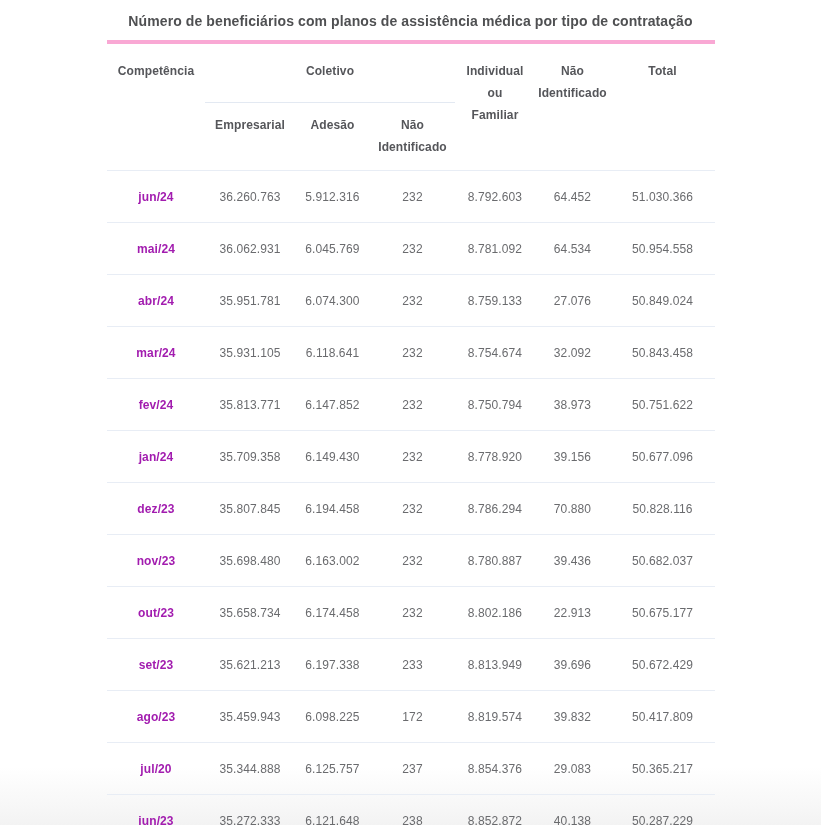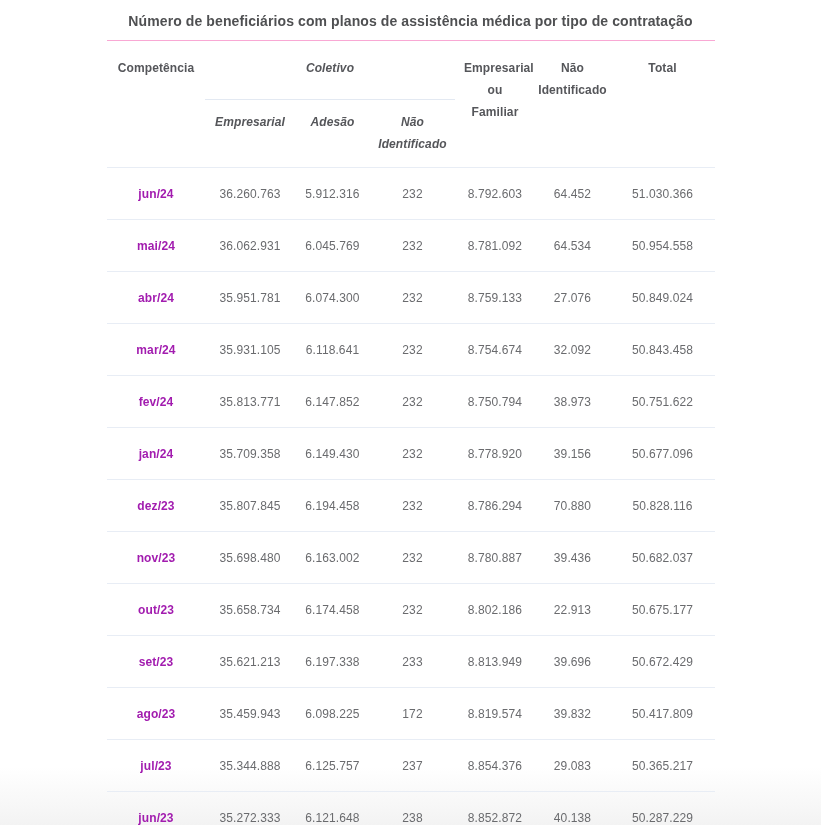--- a/index.html
+++ b/index.html
@@ -24,29 +24,28 @@
     table-layout:fixed;
     border-bottom:1px solid #ccd5e4;
   }
   thead th{
     font-size:12px;font-weight:700;color:#55565a;
     text-align:center;vertical-align:top;
     line-height:22px;letter-spacing:.1px;
     padding:0;
   }
   thead tr.h1 th{
-    border-top:1px solid #f9a8d4;
+    border-top:4px solid #f9a8d4;
     padding-top:16px;
     height:42px; 
   }
-  thead tr.h1 th.group{border-bottom:1px solid #e3e9f2;font-style:italic;}
+  thead tr.h1 th.group{border-bottom:1px solid #e3e9f2;}
   thead tr.h2 th{
     padding-top:11px;
     height:56px;
-    font-style:italic;
   }
   th .narrow{display:inline-block;max-width:62px;}
   th .narrow-mid{display:inline-block;max-width:72px;}
   tbody td{
     height:49px;
     border-top:1px solid #e8edf5;
     text-align:center;vertical-align:middle;
     font-size:12px;color:#6a6b6e;letter-spacing:.1px;
   }
   tbody td.period{
@@ -72,21 +71,21 @@
     </colgroup>
     <thead>
       <tr class="h1">
         <th rowspan="2">
           <span>Competência</span>
         </th>
         <th colspan="3" class="group">
           <span>Coletivo</span>
         </th>
         <th rowspan="2">
-          <span class="narrow">Empresarial ou Familiar</span>
+          <span class="narrow">Individual ou Familiar</span>
         </th>
         <th rowspan="2">
           <span class="narrow-mid">Não Identificado</span>
         </th>
         <th rowspan="2">
           <span>Total</span>
         </th>
       </tr>
       <tr class="h2">
         <th>
@@ -194,21 +193,21 @@
         <tr>
           <td class="period">ago/23</td>
           <td>35.459.943</td>
           <td>6.098.225</td>
           <td>172</td>
           <td>8.819.574</td>
           <td>39.832</td>
           <td>50.417.809</td>
         </tr>
         <tr>
-          <td class="period">jul/23</td>
+          <td class="period">jul/20</td>
           <td>35.344.888</td>
           <td>6.125.757</td>
           <td>237</td>
           <td>8.854.376</td>
           <td>29.083</td>
           <td>50.365.217</td>
         </tr>
         <tr>
           <td class="period">jun/23</td>
           <td>35.272.333</td>

